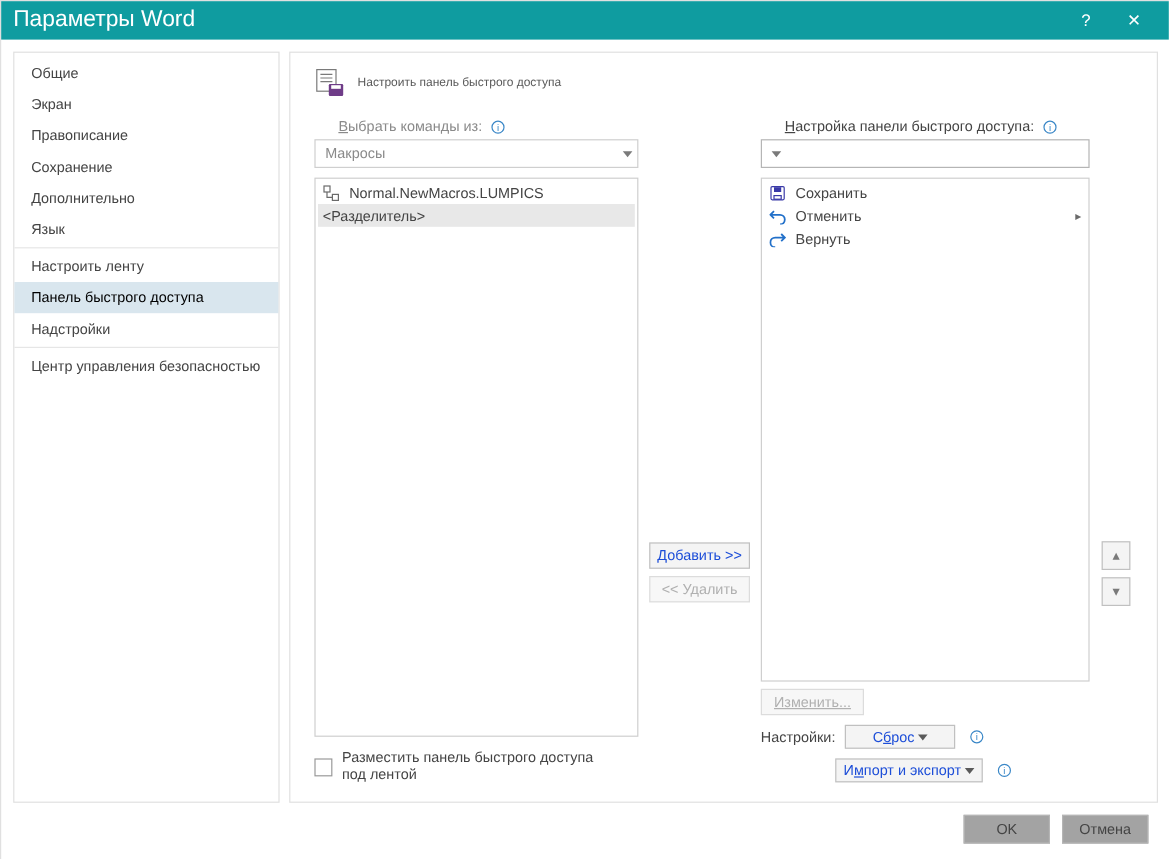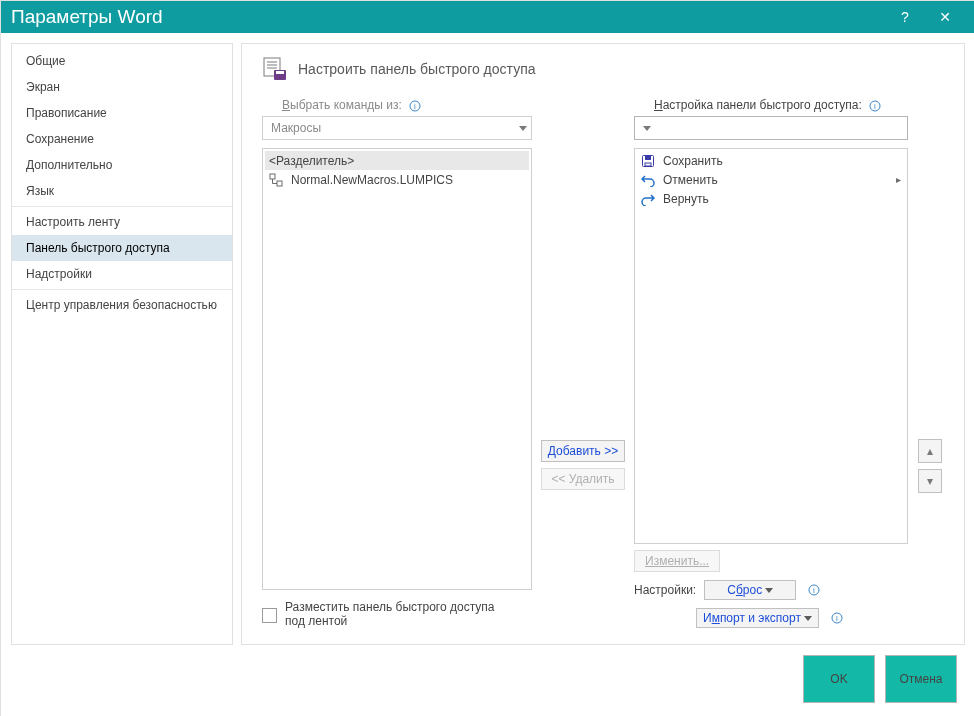--- a/index.html
+++ b/index.html
@@ -9,21 +9,21 @@
   .titlebar .title{flex:1;font-size:19px;}
   .titlebar .ctl{width:40px;text-align:center;font-size:14px;line-height:32px;cursor:default;}
   .body{flex:1;display:flex;padding:10px 10px 0 10px;gap:8px;min-height:0;}
   .sidebar{width:220px;border:1px solid #e0e0e0;background:#fff;padding:4px 0;}
   .sidebar .item{padding:6px 14px;cursor:default;color:#444;}
   .sidebar .sep{border-top:1px solid #e6e6e6;margin:2px 0;}
   .sidebar .item.selected{background:#d9e6ee;color:#000;}
   .main{flex:1;border:1px solid #e0e0e0;background:#fff;padding:12px 20px 16px 20px;display:flex;flex-direction:column;min-width:0;}
   .heading{display:flex;align-items:center;gap:10px;margin-bottom:16px;}
   .heading svg{flex:0 0 auto;}
-  .heading-title{color:#5a5a5a;font-size:14px;}
+  .heading-title{color:#5a5a5a;font-size:10px;}
   .cols{display:flex;gap:8px;flex:1;min-height:0;}
   .col{display:flex;flex-direction:column;}
   .col.left{width:270px;}
   .col.mid{width:86px;justify-content:center;align-items:center;gap:6px;}
   .col.right{flex:1;}
   .col.arrows{width:28px;justify-content:center;gap:6px;align-items:center;}
   .lbl{color:#8a8a8a;margin-bottom:4px;margin-left:20px;}
   .lbl .u{text-decoration:underline;}
   .info-icon{display:inline-block;vertical-align:middle;margin-left:4px;}
   .combo{border:1px solid #cfcfcf;background:#fff;height:22px;display:flex;align-items:center;padding:0 4px 0 8px;color:#8a8a8a;justify-content:space-between;}
@@ -37,21 +37,21 @@
   .btn{border:1px solid #c0c0c0;background:#f4f4f4;padding:3px 0;width:82px;text-align:center;color:#1d4ed8;}
   .btn.small{width:78px;padding:2px 6px;white-space:nowrap;display:inline-flex;align-items:center;justify-content:center;gap:3px;}
   .btn.disabled{color:#b0b0b0;border-color:#dcdcdc;background:#f7f7f7;}
   .arrow-btn{border:1px solid #c0c0c0;background:#f4f4f4;width:22px;height:22px;display:flex;align-items:center;justify-content:center;color:#7a7a7a;}
   .belowbox{margin-top:6px;}
   .checkbox-row{display:flex;gap:8px;align-items:center;margin-top:10px;color:#444;}
   .checkbox-row .cb{width:13px;height:13px;border:1px solid #9a9a9a;background:#fff;margin-top:2px;flex:0 0 auto;}
   .right-settings{margin-top:8px;display:flex;flex-direction:column;gap:8px;}
   .right-settings .row{display:flex;align-items:center;gap:8px;}
   .footer{display:flex;justify-content:flex-end;gap:10px;padding:10px 18px 14px 0;}
-  .footer .fbtn{border:1px solid #b5b5b5;background:#14b8a6;padding:16px 0;width:70px;text-align:center;color:#444;}
+  .footer .fbtn{border:1px solid #b5b5b5;background:#a3a3a3;padding:4px 0;width:70px;text-align:center;color:#444;}
   .tri{width:0;height:0;border-left:4px solid transparent;border-right:4px solid transparent;border-top:5px solid #5a5a5a;display:inline-block;}
 </style>
 </head>
 <body>
 
 <div class="window">
   <div class="titlebar">
     <div class="title">Параметры Word</div>
     <div class="ctl">?</div>
     <div class="ctl">✕</div>
@@ -94,30 +94,30 @@
             <svg class="info-icon" width="12" height="12" viewBox="0 0 12 12">
                 <circle cx="6" cy="6" r="5" fill="none" stroke="#3a87c7"></circle>
                 <text x="6" y="9" text-anchor="middle" font-size="8" fill="#3a87c7">i</text>
               </svg>
           </div>
           <div class="combo">
             <span>Макросы</span>
             <span class="caret"></span>
           </div>
           <div class="listbox">
-            <div class="listrow sel">
-              <span class="txt">&lt;Разделитель&gt;</span>
-            </div>
             <div class="listrow">
               <svg width="14" height="14" viewBox="0 0 14 14">
                   <rect x="1" y="1" width="5" height="5" fill="none" stroke="#6a6a6a"></rect>
                   <rect x="8" y="8" width="5" height="5" fill="none" stroke="#6a6a6a"></rect>
                   <path d="M3.5 6 L3.5 10.5 L8 10.5" fill="none" stroke="#6a6a6a"></path>
                 </svg>
               <span class="txt">Normal.NewMacros.LUMPICS</span>
+            </div>
+            <div class="listrow sel">
+              <span class="txt">&lt;Разделитель&gt;</span>
             </div>
           </div>
           <div class="checkbox-row">
             <div class="cb"></div>
             <div style="max-width:230px">Разместить панель быстрого доступа под лентой</div>
           </div>
         </div>
 
         <div class="col mid">
           <div style="height:18px"></div>

